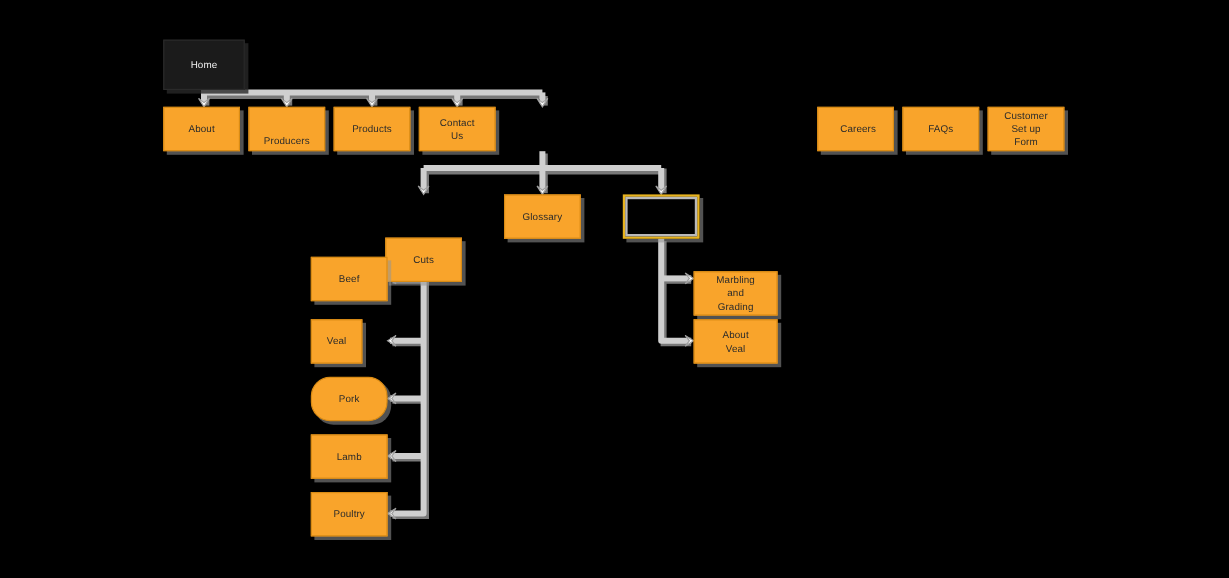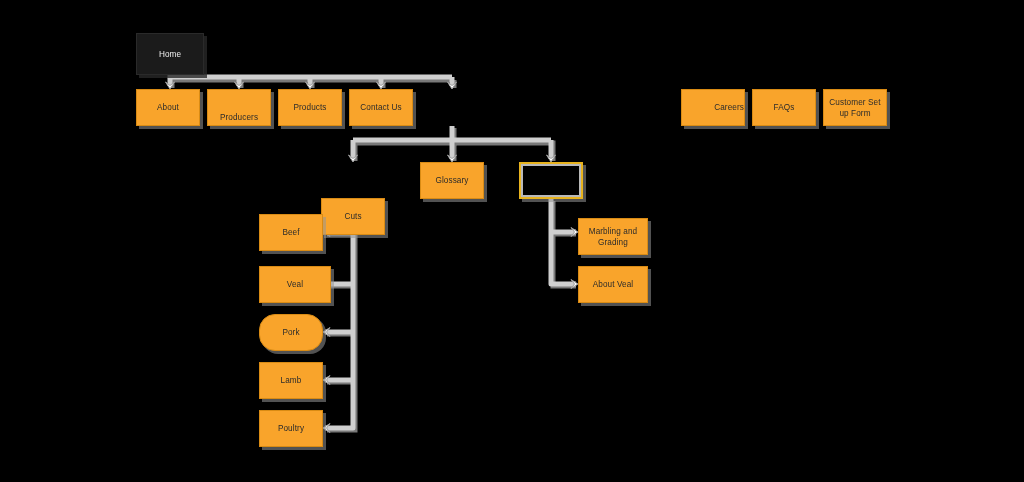--- a/index.html
+++ b/index.html
@@ -19,21 +19,21 @@
     box-sizing:border-box;
     display:flex;align-items:center;justify-content:center;
     text-align:center;
     font-size:8.2px;
     line-height:11px;
     color:#2b2b2b;
     background:#F9A42B;
     border:1px solid #D98B14;
     box-shadow:3px 3px 0 rgba(150,150,150,0.55);
     letter-spacing:.1px;
-    padding:2px 0;
+    padding:2px 14px;
   }
   .node span{display:block;}
 
   .node.home{
     background:#1b1b1b;
     border:1px solid #2a2a2a;
     color:#f0f0f0;
     box-shadow:3px 3px 0 rgba(40,40,40,0.8);
   }
   .node.selected{
@@ -170,37 +170,37 @@
   <div class="node selected" style="left:519px;top:162px;width:64px;height:37px;">
     <div class="inner">
       <span></span>
     </div>
   </div>
 
   <div class="node" style="left:259px;top:214px;width:64px;height:37px;">
     <span>Beef</span>
   </div>
 
-  <div class="node" style="left:259px;top:266px;width:72px;height:37px;">
+  <div class="node" style="left:259px;top:266px;width:43px;height:37px;">
     <span>Veal</span>
   </div>
 
   <div class="node" style="left:259px;top:314px;width:64px;height:37px;border-radius:16px;">
     <span>Pork</span>
   </div>
 
   <div class="node" style="left:259px;top:362px;width:64px;height:37px;">
     <span>Lamb</span>
   </div>
 
   <div class="node" style="left:259px;top:410px;width:64px;height:37px;">
     <span>Poultry</span>
   </div>
 
-  <div class="node" style="left:578px;top:218px;width:70px;height:37px;">
+  <div class="node" style="left:578px;top:226px;width:70px;height:37px;">
     <span>Marbling and Grading</span>
   </div>
 
   <div class="node" style="left:578px;top:266px;width:70px;height:37px;">
     <span>About Veal</span>
   </div>
 
 </div>
 
 </body></html>

